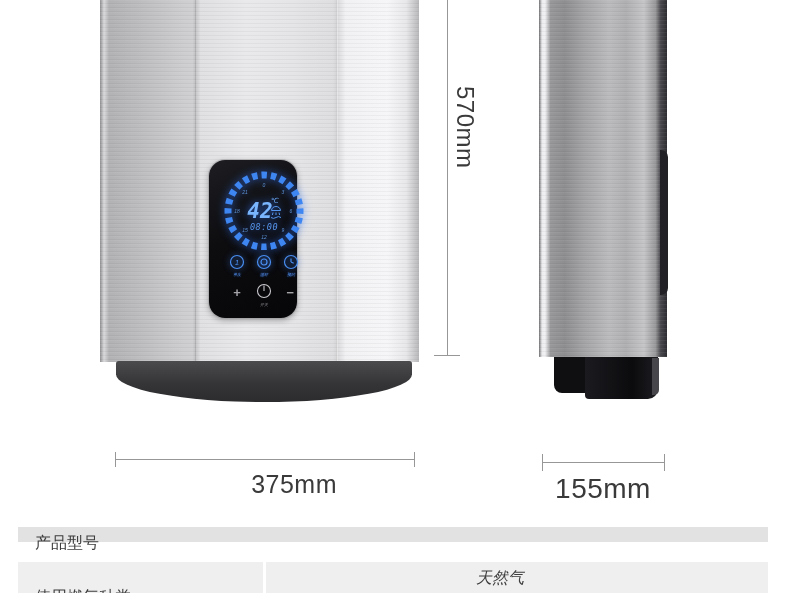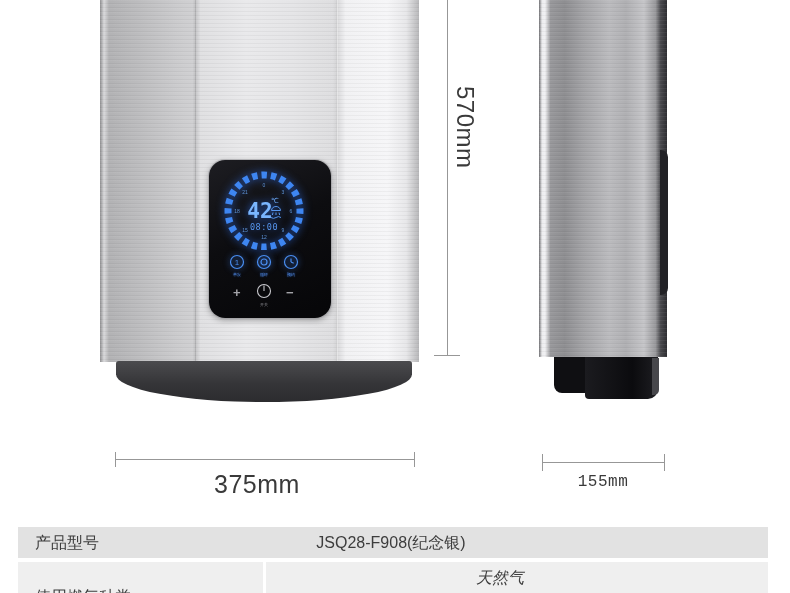--- a/index.html
+++ b/index.html
@@ -14,23 +14,23 @@
       #dedee0 73%,#d6d6d8 74%,#f1f1f3 77%,#f6f6f8 90%,#e7e7e9 96%,#b7b7b9 100%);}
   .brush{position:absolute;left:0;top:0;width:100%;height:100%;
     background:repeating-linear-gradient(180deg,rgba(255,255,255,.05) 0 1px,rgba(0,0,0,0) 1px 3px,rgba(0,0,0,.04) 3px 4px);}
   .seam1{left:195px;top:0;width:1px;height:362px;background:rgba(0,0,0,.10);}
   .seam2{left:336px;top:0;width:2px;height:362px;background:linear-gradient(90deg,rgba(0,0,0,.08),rgba(255,255,255,.55));}
   #front-base{left:116px;top:361px;width:296px;height:41px;
     background:linear-gradient(180deg,#4b4b4e,#353538 55%,#2c2c2f);
     border-radius:3px 3px 160px 160px / 3px 3px 30px 30px;}
 
   
-  #panel{left:209px;top:160px;width:122px;height:158px;border-radius:16px;
+  #panel{left:209px;top:160px;width:88px;height:158px;border-radius:16px;
     background:linear-gradient(155deg,#1d1d22,#0d0d10 45%,#060608 100%);
-    box-shadow:0 0 0 1px rgba(150,150,155,.45),0 2px 6px rgba(0,0,0,.35);}
+    box-shadow:0 0 0 1px rgba(150,150,155,.45),0 2px 6px rgba(0,0,0,.35);font-style:italic;}
   #dial-svg{position:absolute;left:0;top:0;filter:drop-shadow(0 0 4px rgba(50,120,255,.8));}
   .tbtn{position:absolute;width:16px;height:16px;}
   .tbtn svg{filter:drop-shadow(0 0 3px rgba(60,130,250,.9));}
   .tbtn-label{position:absolute;width:24px;text-align:center;font-size:4px;color:#4f85da;
     text-shadow:0 0 2px rgba(60,130,250,.8);}
   .graybtn{color:#a3a3a8;font-size:13px;font-weight:bold;}
   #power-label{position:absolute;width:24px;text-align:center;font-size:4px;color:#85858a;}
 
   
   #side-body{left:539px;top:0;width:128px;height:357px;
@@ -40,25 +40,25 @@
   #side-bulge{left:660px;top:150px;width:8px;height:145px;background:#222226;border-radius:0 7px 7px 0;}
   #side-base-left{left:554px;top:357px;width:32px;height:36px;background:#0f0f12;border-radius:0 0 0 8px;}
   #side-base-main{left:585px;top:357px;width:73px;height:42px;
     background:linear-gradient(90deg,#1b1b1f,#0b0b0e 65%,#1e1e22);border-radius:0 0 10px 4px;}
   #side-base-sliver{left:652px;top:358px;width:7px;height:37px;background:#47474b;border-radius:0 0 5px 0;}
 
   
   .dimline{background:#979797;}
   .dim-text{color:#3a3a3a;letter-spacing:.5px;}
   #dim-height-label{left:451px;top:86px;writing-mode:vertical-rl;font-size:24px;}
-  #dim-width-label{left:177px;top:470px;width:160px;text-align:center;font-size:25px;}
-  #dim-depth-label{left:523px;top:473px;width:160px;text-align:center;font-size:16px;font-family:Liberation Mono, monospace;}
+  #dim-width-label{left:177px;top:470px;width:160px;text-align:right;font-size:25px;}
+  #dim-depth-label{left:523px;top:473px;width:160px;text-align:center;font-size:28px;}
 
   
-  .t-row1{left:18px;top:527px;width:750px;height:31px;background:#e2e2e2;}
+  .t-row1{left:18px;top:527px;width:750px;height:15px;background:#e2e2e2;}
   .t-row2{left:18px;top:562px;width:750px;height:40px;background:#efefef;}
   .t-divider{left:263px;top:562px;width:3px;height:40px;background:#ffffff;}
   .t-label{position:absolute;left:17px;font-size:16px;color:#3d3d3d;line-height:31px;}
   .t-cell{position:absolute;font-size:16px;color:#3d3d3d;text-align:center;line-height:31px;}
 </style>
 </head>
 <body>
 
 <div id="screen">
 
@@ -145,21 +145,20 @@
   <div class="abs dimline" style="left:414px;top:452px;width:1px;height:15px;"></div>
   <div class="abs dim-text" id="dim-width-label">375mm</div>
 
   <div class="abs dimline" style="left:542px;top:462px;width:123px;height:1px;"></div>
   <div class="abs dimline" style="left:542px;top:454px;width:1px;height:17px;"></div>
   <div class="abs dimline" style="left:664px;top:454px;width:1px;height:17px;"></div>
   <div class="abs dim-text" id="dim-depth-label">155mm</div>
 
   <div class="abs t-row1">
     <div class="t-label">产品型号</div>
-    <div class="t-cell" style="left:247px;width:252px;">JSQ28-F908(纪念银)</div>
   </div>
   <div class="abs t-row2">
     <div class="t-label" style="top:19px;">使用燃气种类</div>
     <div class="t-cell" style="left:247px;width:470px;font-style:italic;">天然气</div>
   </div>
   <div class="abs t-divider"></div>
 
 </div>
 
 </body></html>

